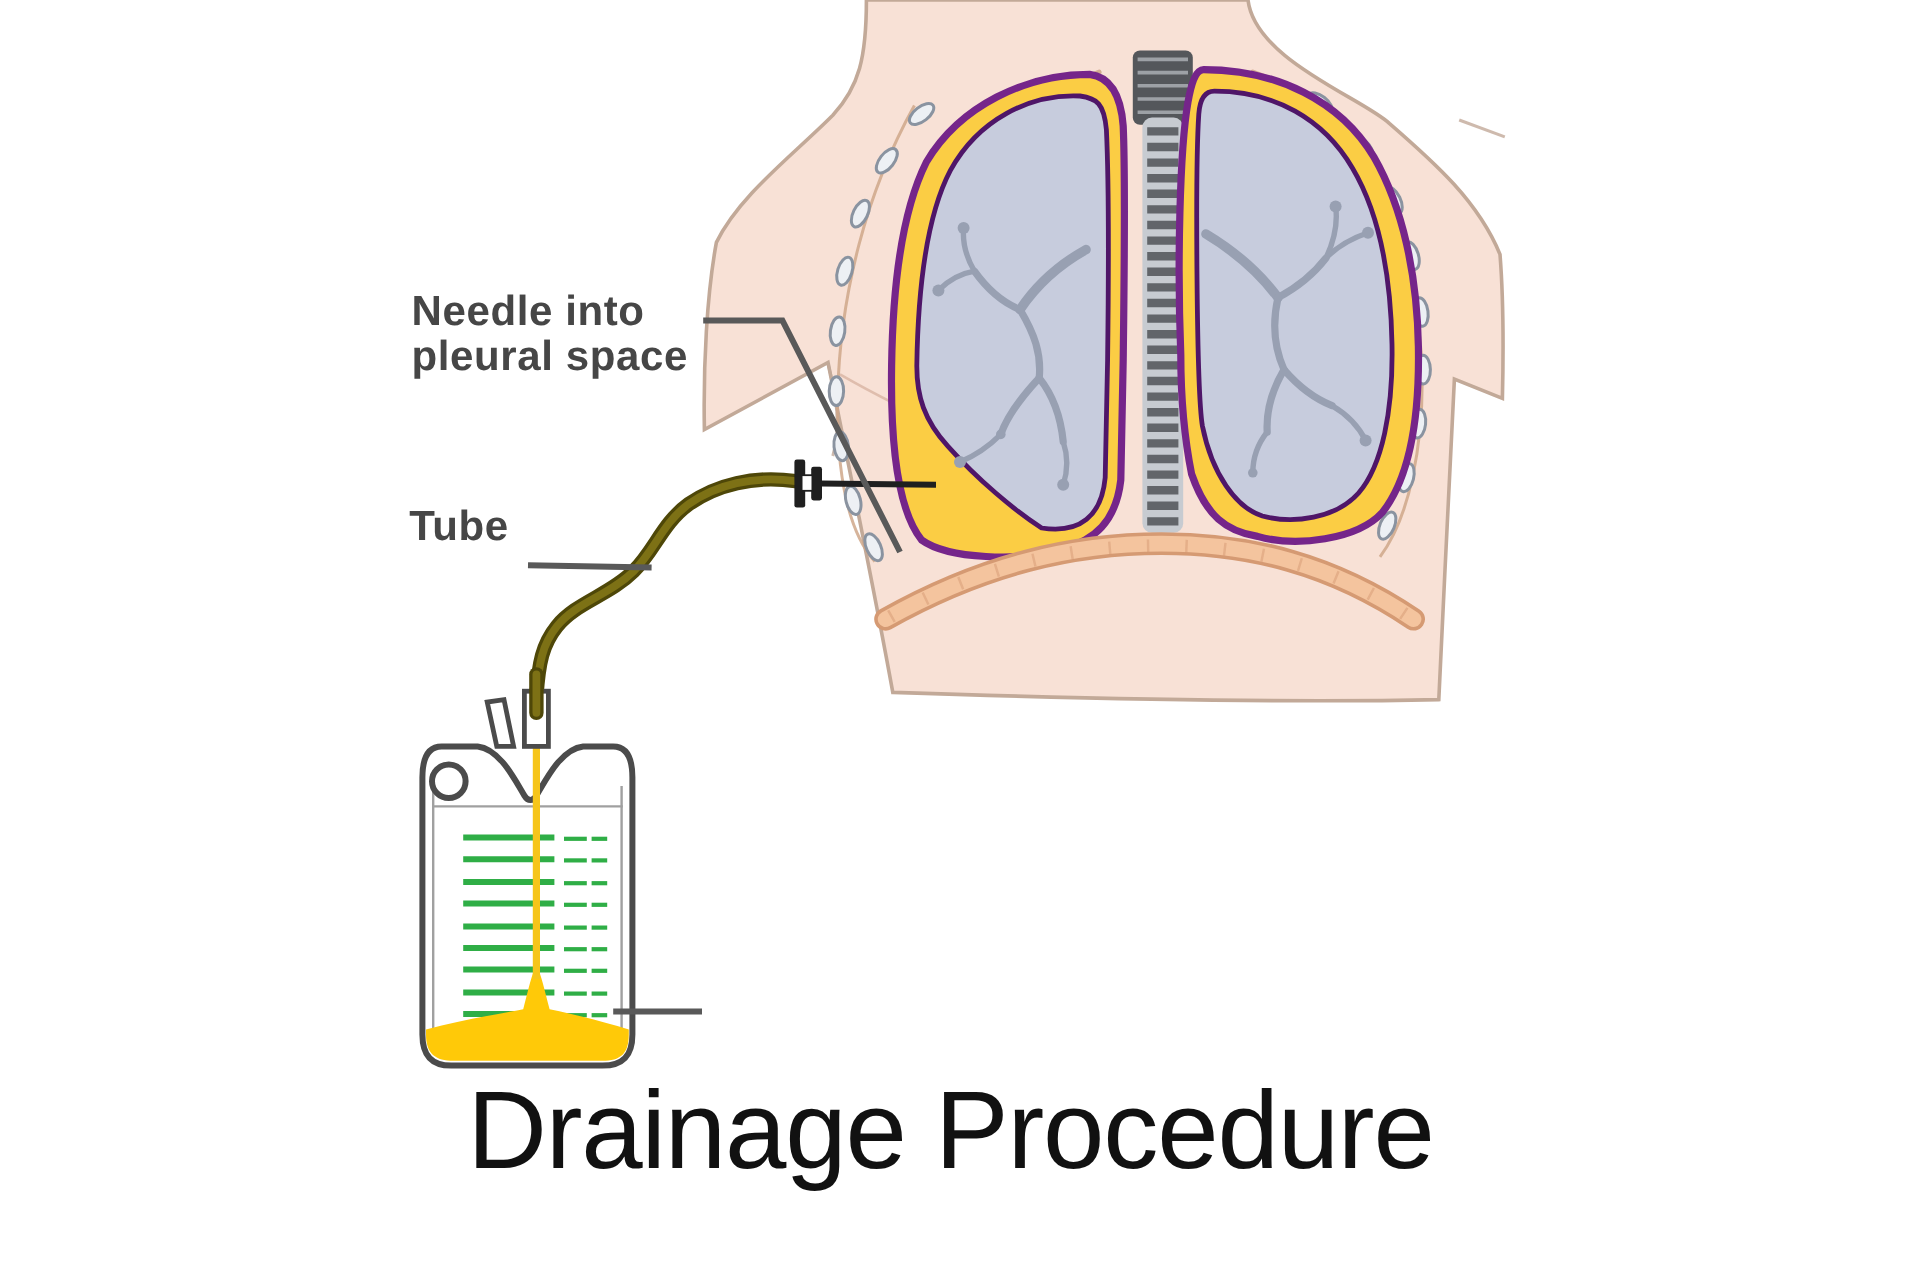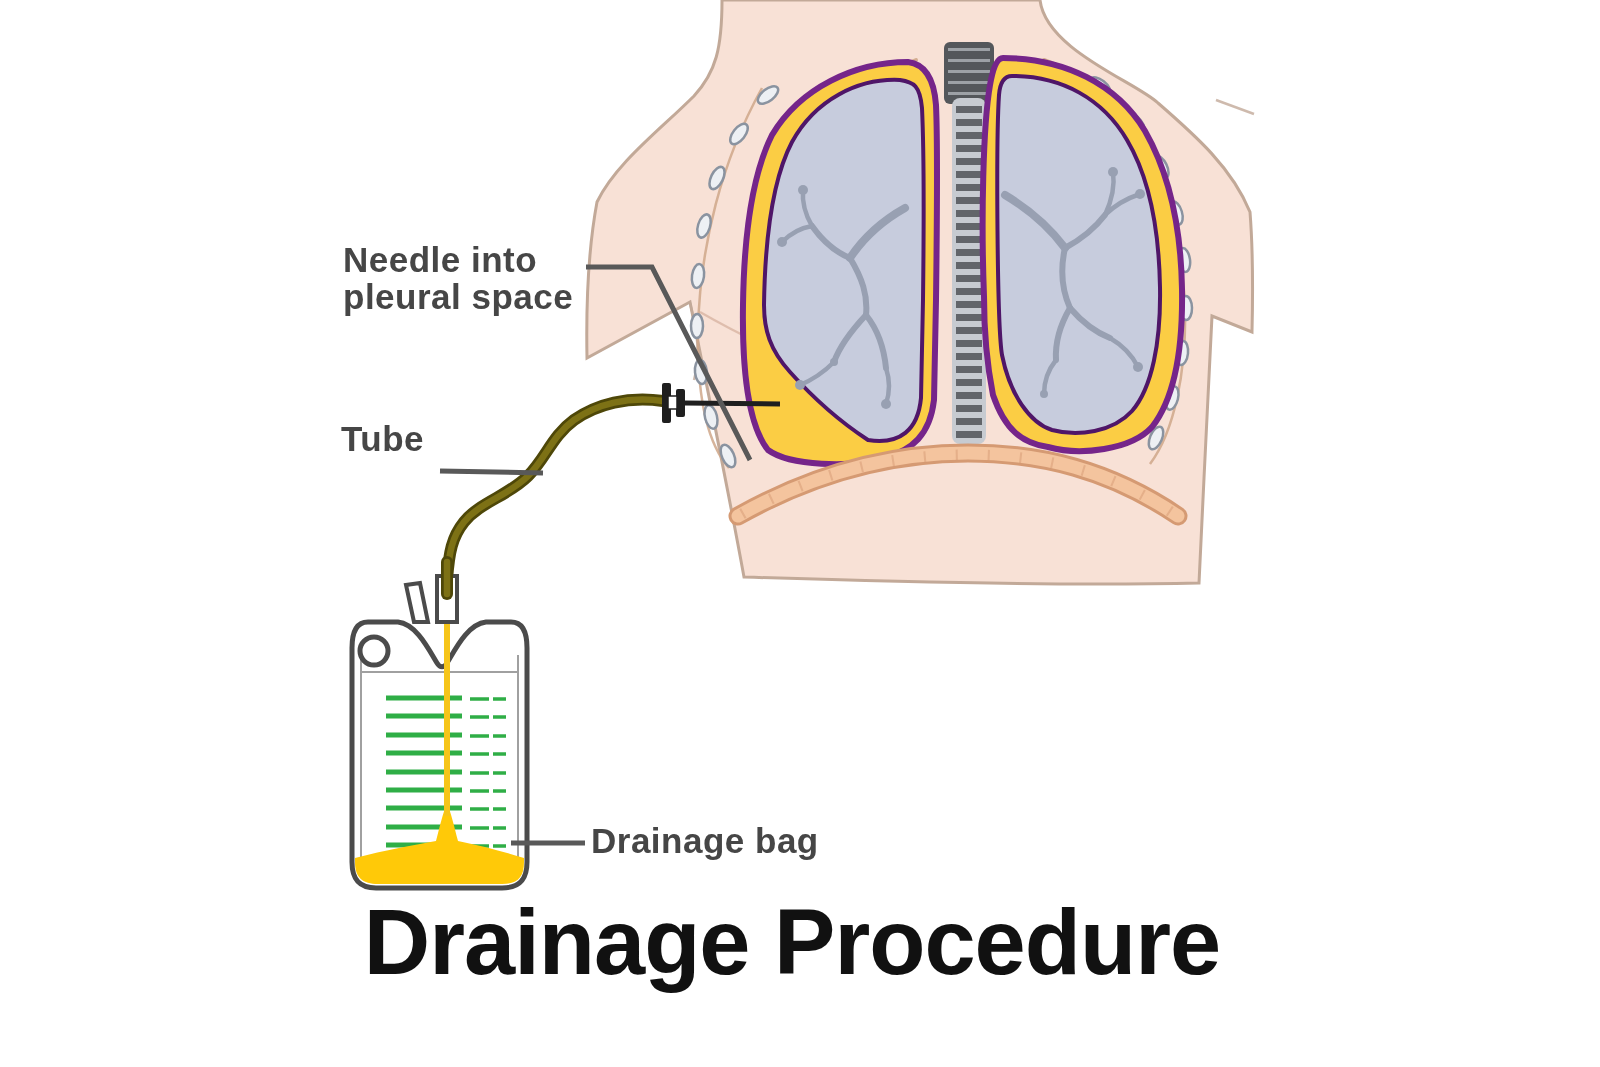--- a/index.html
+++ b/index.html
@@ -35,21 +35,21 @@
   .bag-thin{fill:none;stroke:var(--bag_inner);stroke-width:2;}
   .port{fill:#ffffff;stroke:var(--bag_outline);stroke-width:4;}
   .scale-l{stroke:var(--scale_green);stroke-width:5;}
   .scale-s{stroke:var(--scale_green);stroke-width:3.5;}
   .fluid{fill:var(--bag_fluid);stroke:none;}
   .stream{stroke:var(--stream_yellow);stroke-width:6;fill:none;}
 
   .lbl{position:absolute;font-weight:700;font-size:35px;line-height:1.06;
        color:var(--label_text);white-space:pre-line;letter-spacing:.5px;}
   .title{position:absolute;left:792px;top:896px;transform:translateX(-50%);
-         font-weight:700;font-size:92px;line-height:1;color:var(--title_text);
+         font-weight:400;font-size:92px;line-height:1;color:var(--title_text);
          letter-spacing:-1px;white-space:nowrap;}
 </style>
 </head>
 <body>
 
 <div id="stage">
 
   <svg width="1600" height="1067" viewBox="0 0 1600 1067">
 
     <path class="skin" d="M 722,0
@@ -274,16 +274,15 @@
     <g>
       <path class="leader" d="M 586,267 L 652,267 L 750,460"></path>
       <path class="leader" d="M 440,471 L 543,473"></path>
       <path class="leader" d="M 511,843 L 585,843" stroke-width="6"></path>
     </g>
   </svg>
 
   <div class="lbl" style="left:343px;top:241px;">Needle into
 pleural space</div>
   <div class="lbl" style="left:341px;top:420px;">Tube</div>
-  <div class="lbl" style="left:591px;top:822px;">Drainage bag</div>
 
   <div class="title">Drainage Procedure</div>
 </div>
 
 </body></html>

